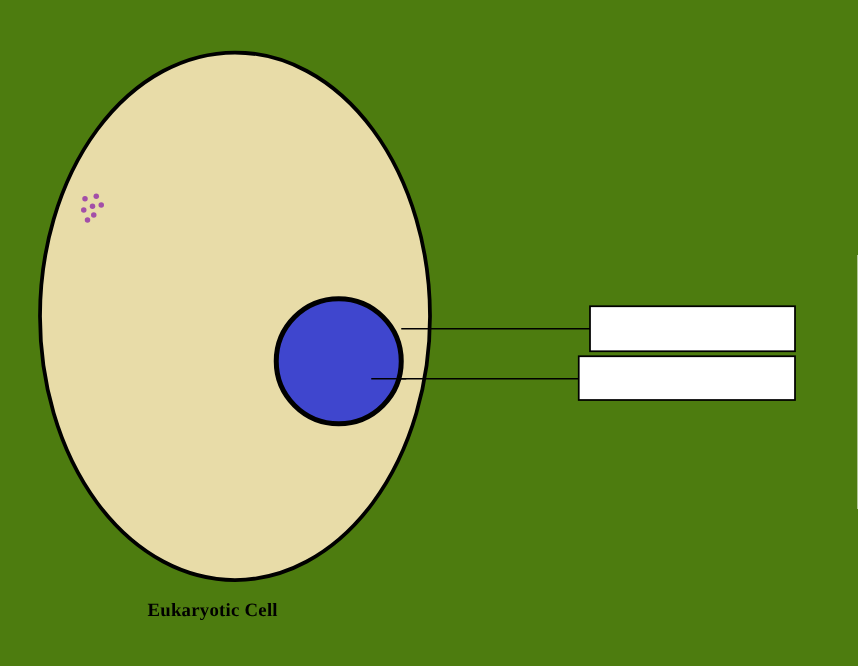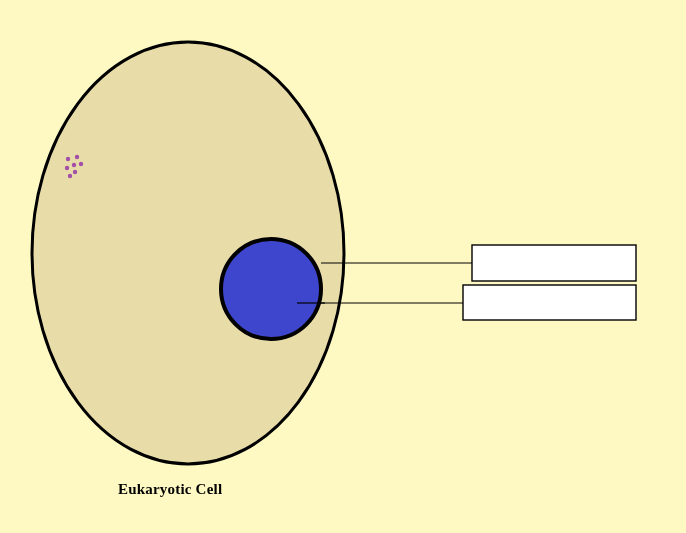--- a/index.html
+++ b/index.html
@@ -7,21 +7,21 @@
     padding: 0;
     background: #ffffff;
   }
   body {
     font-family: "Liberation Serif", serif;
   }
   #canvas {
     position: relative;
     width: 686px;
     height: 533px;
-    background: #fef9c3;
+    background: #4d7c0f;
     overflow: hidden;
   }
   #diagram-svg {
     position: absolute;
     left: 0;
     top: 0;
     width: 686px;
     height: 533px;
   }
   .caption {

